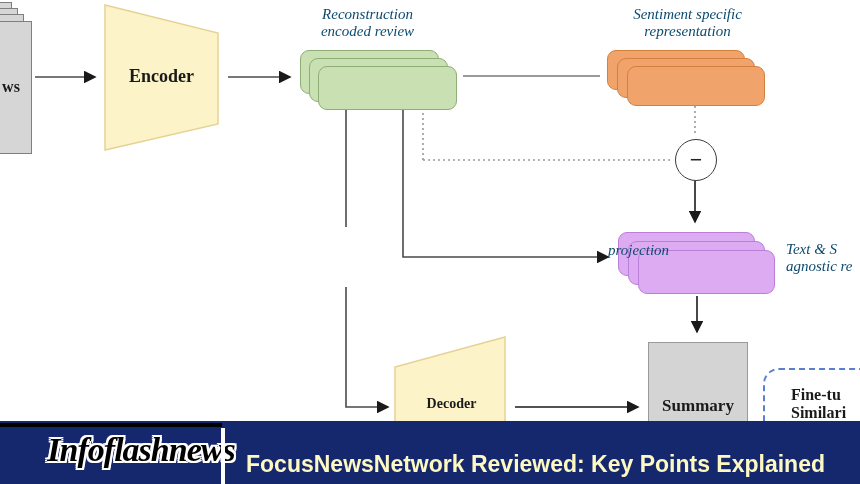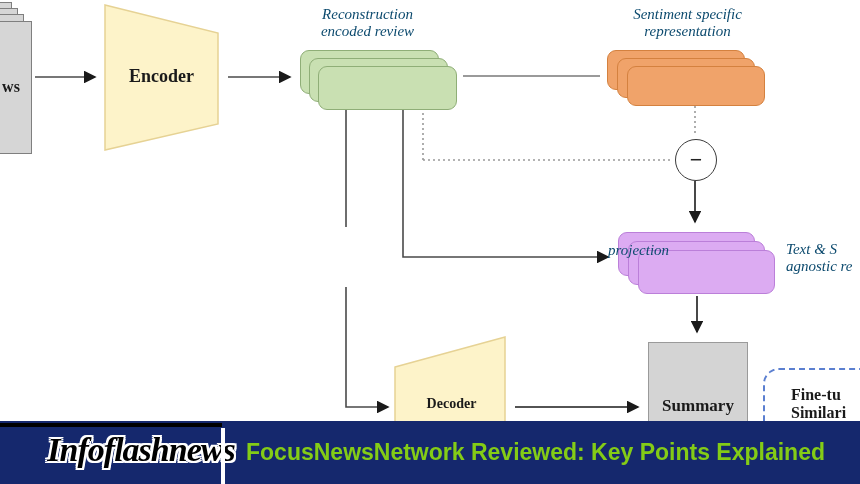--- a/index.html
+++ b/index.html
@@ -24,22 +24,22 @@
   .dashedbox{position:absolute;border:2px dashed #5b7fd0;border-radius:16px;background:#fff;z-index:2;}
   
   #banner{position:absolute;left:0;top:421px;width:860px;height:63px;background:#15286d;z-index:10;}
   #banner-topline{position:absolute;left:0;top:2px;width:222px;height:4px;background:#000;}
   #banner-divider{position:absolute;left:221px;top:7px;width:4px;height:56px;background:#fff;}
   #logo{position:absolute;left:0;top:10px;width:218px;text-align:center;
         font-family:"Liberation Serif",serif;font-weight:bold;font-style:italic;
         font-size:34px;letter-spacing:-1px;color:#000;
         text-shadow:-2px 0 0 #fff,2px 0 0 #fff,0 -2px 0 #fff,0 2px 0 #fff,
                     -2px -2px 0 #fff,2px 2px 0 #fff,-2px 2px 0 #fff,2px -2px 0 #fff;margin-left:32px;}
-  #headline{position:absolute;left:246px;top:0;height:49px;line-height:63px;
-            font-family:"Liberation Sans",sans-serif;font-weight:bold;font-size:23px;color:#84cc16;
+  #headline{position:absolute;left:246px;top:12px;height:49px;line-height:63px;
+            font-family:"Liberation Sans",sans-serif;font-weight:bold;font-size:23px;color:#fef9c3;
             white-space:nowrap;}
 </style>
 </head>
 <body>
 
 <div id="stage">
 
   <svg id="wires" width="860" height="484" viewBox="0 0 860 484">
     <defs>
       <marker id="ah" markerWidth="9" markerHeight="8" refX="7" refY="4" orient="auto">

